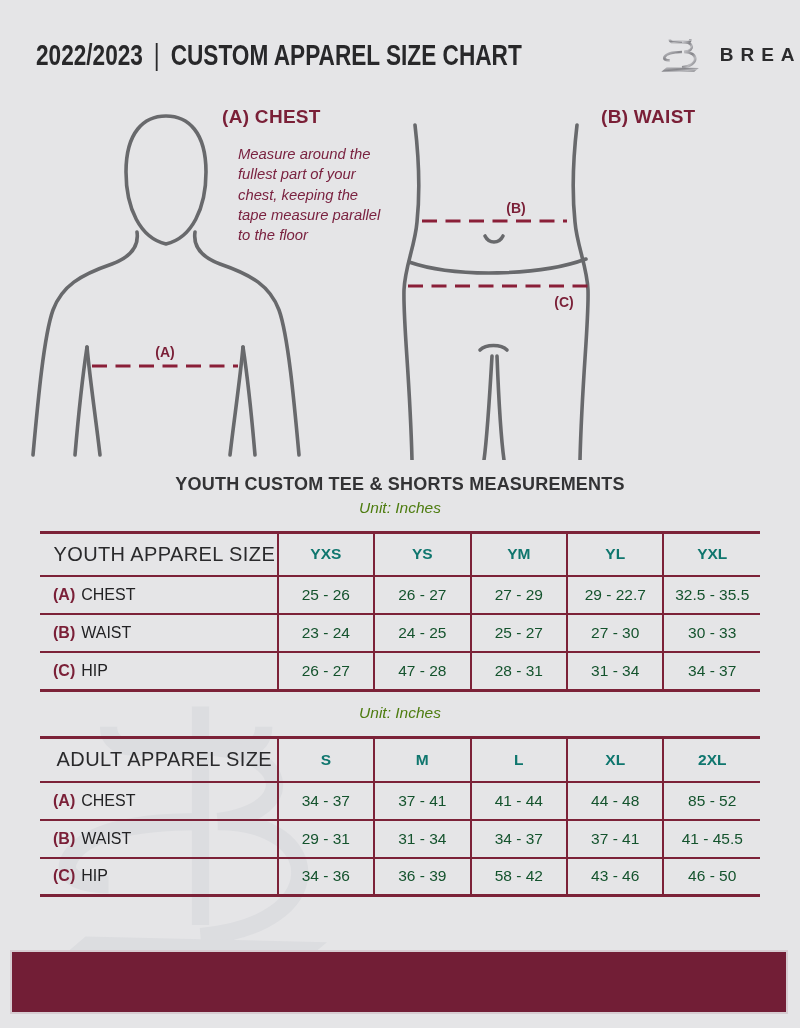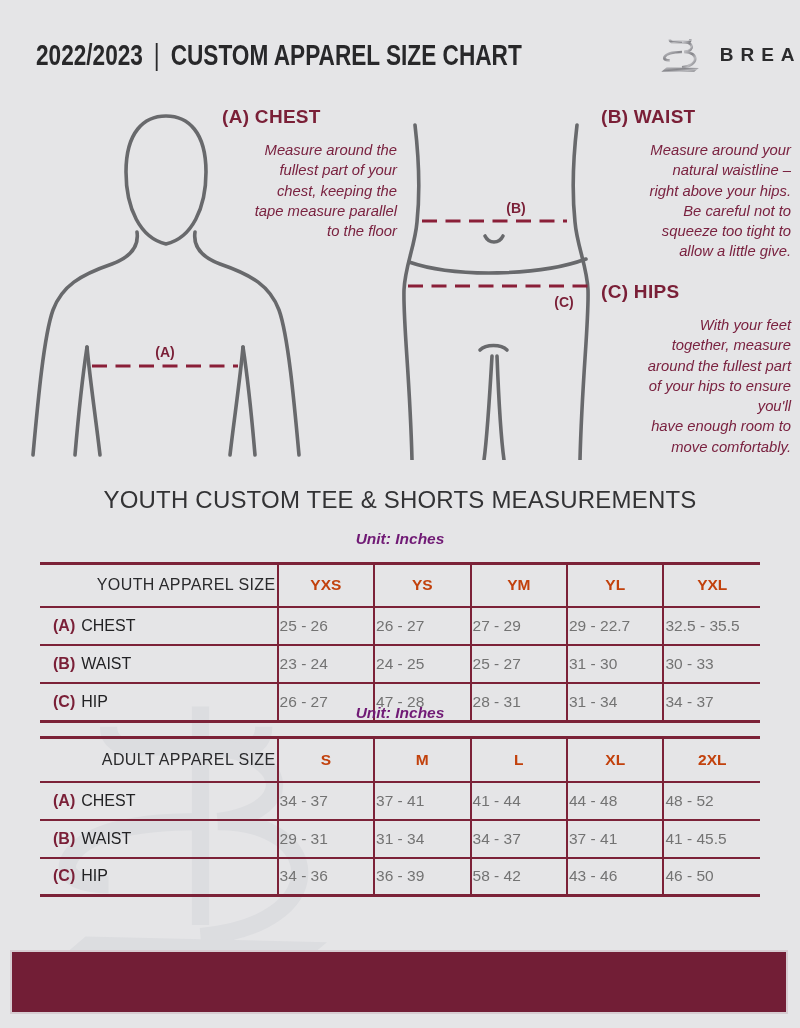--- a/index.html
+++ b/index.html
@@ -14,39 +14,39 @@
   .doc-title { font-weight:700; font-size:29px; color:#28282a; white-space:nowrap;
                transform:scaleX(0.78); transform-origin:left center; }
   .doc-title .sep { font-weight:400; margin:0 14px; color:#2b2b2d; }
   .brand { display:flex; align-items:center; gap:15px; }
   .brand-name { font-size:19px; font-weight:700; letter-spacing:7px; color:#2b2b2d; }
   
   .fig { position:absolute; }
   .guide-block { position:absolute; }
   .guide-heading { font-size:19px; font-weight:800; color:#7a1f37; letter-spacing:0.3px; margin:0 0 12px 0; }
   .guide-body { font-size:14.8px; font-style:italic; color:#7a2240; line-height:1.37;
-                white-space:pre-line; margin:0;text-align:right; }
+                white-space:pre-line; margin:16px; }
   
   .table-block { position:absolute; left:0; width:800px; }
-  .tbl-title { text-align:center; font-size:24px; font-weight:400; color:#333335;
-               letter-spacing:0.2px; line-height:1.15; margin:16px; }
-  .tbl-unit { text-align:center; font-size:15.5px; font-style:italic; font-weight:700;
-              color:#701a75; margin-top:4px; }
+  .tbl-title { text-align:center; font-size:18px; font-weight:700; color:#333335;
+               letter-spacing:0.2px; line-height:1.15; margin:4px; }
+  .tbl-unit { text-align:center; font-size:15.5px; font-style:italic; font-weight:400;
+              color:#4d7c0f; margin-top:4px; }
   table.size-table { width:720px; margin:14px 0 0 40px; border-collapse:collapse; table-layout:fixed;
                      border-top:3px solid #7c2238; border-bottom:3px solid #7c2238; }
   table.size-table col.c0 { width:33%; }
   table.size-table thead tr { height:44px; border-bottom:2.5px solid #7c2238; }
   table.size-table tbody tr { height:38px; border-bottom:2px solid #7c2238; }
   table.size-table th + th, table.size-table td + td { border-left:2px solid #7c2238; }
-  th.size-col { text-align:right; padding-left:13px; font-weight:400; font-size:16px;
+  th.size-col { text-align:center; padding-left:13px; font-weight:400; font-size:20px;
                 letter-spacing:0.4px; color:#2a2a2c; }
-  th.size { font-weight:700; font-size:15.5px; color:#c2410c; text-align:center; }
+  th.size { font-weight:700; font-size:15.5px; color:#0f766e; text-align:center; }
   td.label-cell { text-align:left; padding-left:13px; font-size:16px; color:#222224; }
   td.label-cell .code { color:#7a1f37; font-weight:700; margin-right:6px; }
-  td.val { text-align:left; font-size:15.5px; color:#737373; }
+  td.val { text-align:center; font-size:15.5px; color:#14532d; }
   
   .watermark { position:absolute; left:28px; top:672px; pointer-events:none; }
   .bottom-bar { position:absolute; left:10px; top:950px; width:778px; height:64px;
                 background:#721e36; border:2px solid #d6ccd1; box-sizing:border-box; }
 </style>
 </head>
 <body>
 
 <div class="page">
 
@@ -122,38 +122,22 @@
     <h3 class="guide-heading">(A) CHEST</h3>
     <p class="guide-body">Measure around the
 fullest part of your
 chest, keeping the
 tape measure parallel
 to the floor</p>
   </div>
 
   <div class="guide-block" style="left:601px; top:106px; width:190px;">
     <h3 class="guide-heading">(B) WAIST</h3>
-    <p class="guide-body">Measure around your
-natural waistline –
-right above your hips.
-Be careful not to
-squeeze too tight to
-allow a little give.</p>
-  </div>
-
-  <div class="guide-block" style="left:601px; top:281px; width:190px;">
-    <h3 class="guide-heading">(C) HIPS</h3>
-    <p class="guide-body">With your feet
-together, measure
-around the fullest part
-of your hips to ensure
-you'll
-have enough room to
-move comfortably.</p>
-  </div>
+  </div>
+
 
   <div class="table-block" style="top:470px;">
     <h2 class="tbl-title">YOUTH CUSTOM TEE &amp; SHORTS MEASUREMENTS</h2>
     <div class="tbl-unit">Unit: Inches</div>
     <table class="size-table">
       <colgroup>
           <col class="c0">
           <col>
           <col>
           <col>
@@ -177,21 +161,21 @@
           <td class="val">26 - 27</td>
           <td class="val">27 - 29</td>
           <td class="val">29 - 22.7</td>
           <td class="val">32.5 - 35.5</td>
         </tr>
         <tr>
           <td class="label-cell"><span class="code">(B)</span><span>WAIST</span></td>
           <td class="val">23 - 24</td>
           <td class="val">24 - 25</td>
           <td class="val">25 - 27</td>
-          <td class="val">31 - 30</td>
+          <td class="val">27 - 30</td>
           <td class="val">30 - 33</td>
         </tr>
         <tr>
           <td class="label-cell"><span class="code">(C)</span><span>HIP</span></td>
           <td class="val">26 - 27</td>
           <td class="val">47 - 28</td>
           <td class="val">28 - 31</td>
           <td class="val">31 - 34</td>
           <td class="val">34 - 37</td>
         </tr>
@@ -220,21 +204,21 @@
           <th class="size">2XL</th>
         </tr>
       </thead>
       <tbody>
         <tr>
           <td class="label-cell"><span class="code">(A)</span><span>CHEST</span></td>
           <td class="val">34 - 37</td>
           <td class="val">37 - 41</td>
           <td class="val">41 - 44</td>
           <td class="val">44 - 48</td>
-          <td class="val">48 - 52</td>
+          <td class="val">85 - 52</td>
         </tr>
         <tr>
           <td class="label-cell"><span class="code">(B)</span><span>WAIST</span></td>
           <td class="val">29 - 31</td>
           <td class="val">31 - 34</td>
           <td class="val">34 - 37</td>
           <td class="val">37 - 41</td>
           <td class="val">41 - 45.5</td>
         </tr>
         <tr>

